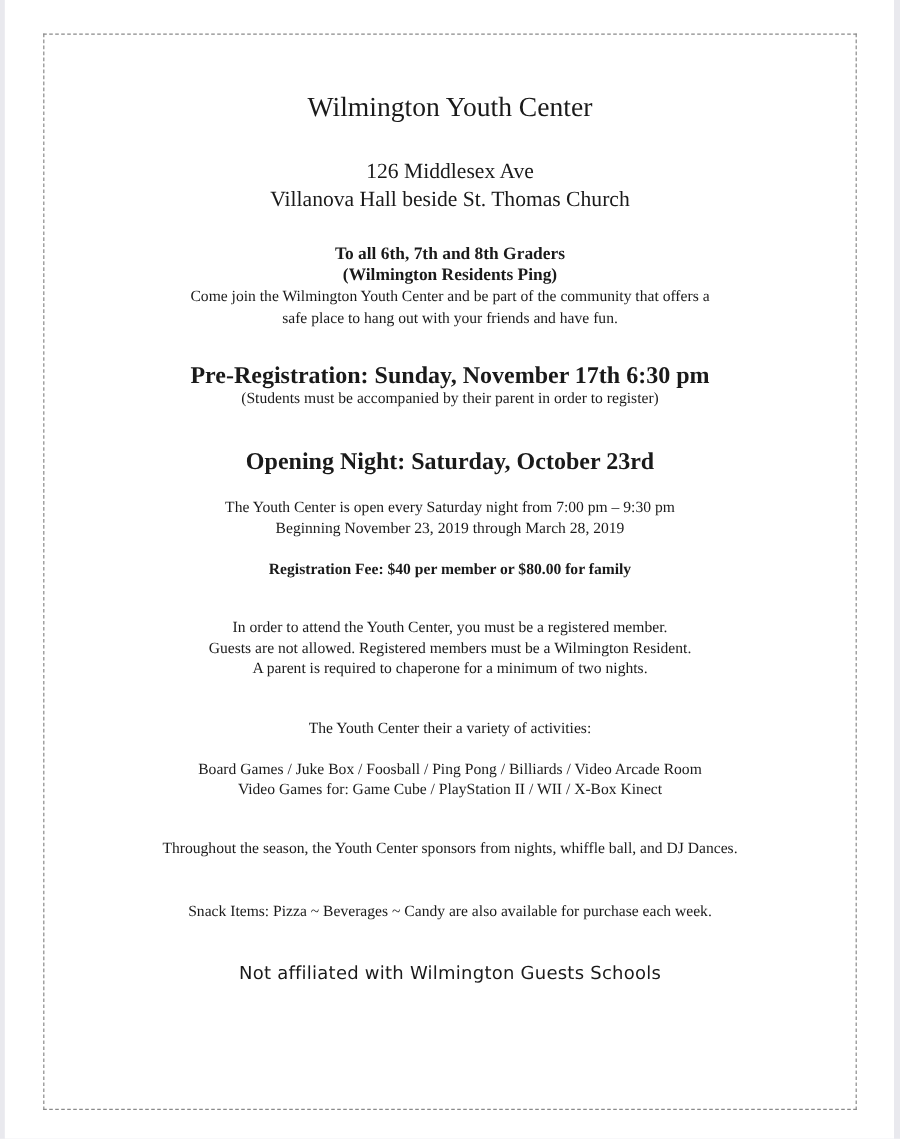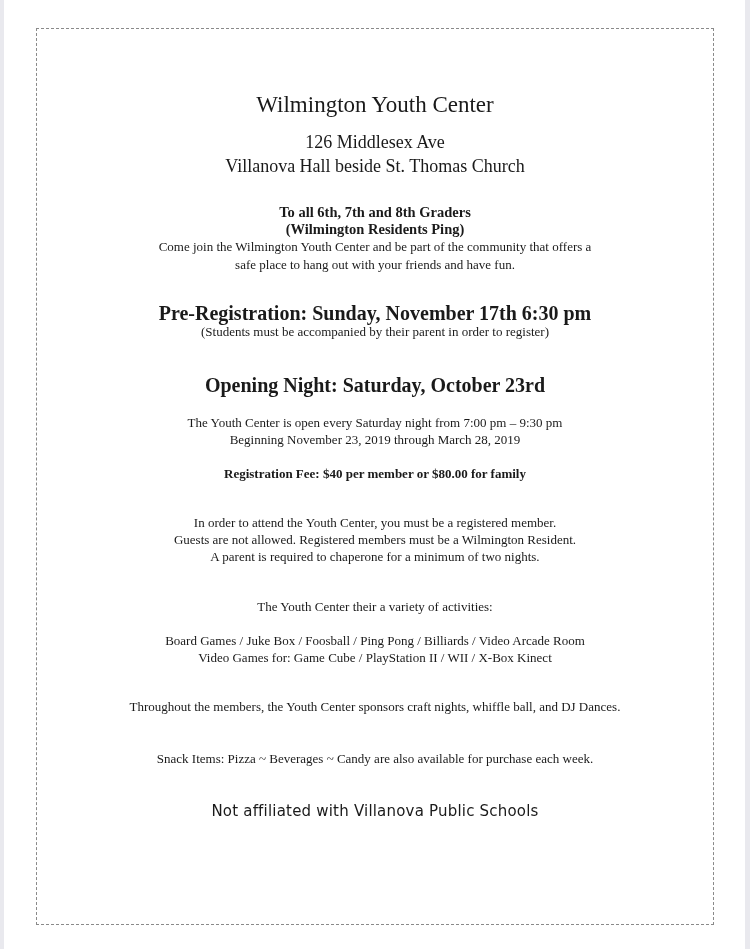--- a/index.html
+++ b/index.html
@@ -34,21 +34,21 @@
       position: absolute;
       left: 0;
       width: 750px;
       text-align: center;
       font-family: "Liberation Serif", "DejaVu Serif", serif;
       color: #1a1a1a;
       white-space: nowrap;
     }
     .title {
       font-size: 23px;
-      top: 91px;
+      top: 76px;
       line-height: 28px;
     }
     .small {
       font-size: 18px;
       line-height: 16px;
     }
     .bold {
       font-weight: bold;
     }
     .h14 {
@@ -97,17 +97,17 @@
 <div class="t body13 bold" style="top:465px">Registration Fee: $40 per member or $80.00 for family</div>
 
 <div class="t body13" style="top:514px">In order to attend the Youth Center, you must be a registered member.</div>
 <div class="t body13" style="top:531px">Guests are not allowed. Registered members must be a Wilmington Resident.</div>
 <div class="t body13" style="top:548px">A parent is required to chaperone for a minimum of two nights.</div>
 
 <div class="t body13" style="top:598px">The Youth Center their a variety of activities:</div>
 <div class="t body13" style="top:632px">Board Games / Juke Box / Foosball / Ping Pong / Billiards / Video Arcade Room</div>
 <div class="t body13" style="top:649px">Video Games for: Game Cube / PlayStation II / WII / X-Box Kinect</div>
 
-<div class="t body13" style="top:698px">Throughout the members, the Youth Center sponsors craft nights, whiffle ball, and DJ Dances.</div>
+<div class="t body13" style="top:698px">Throughout the season, the Youth Center sponsors from nights, whiffle ball, and DJ Dances.</div>
 
 <div class="t body13" style="top:750px">Snack Items: Pizza ~ Beverages ~ Candy are also available for purchase each week.</div>
 
-<div class="t comic" style="top:801px">Not affiliated with Villanova Public Schools</div>
+<div class="t comic" style="top:801px">Not affiliated with Wilmington Guests Schools</div>
 
 </body></html>

